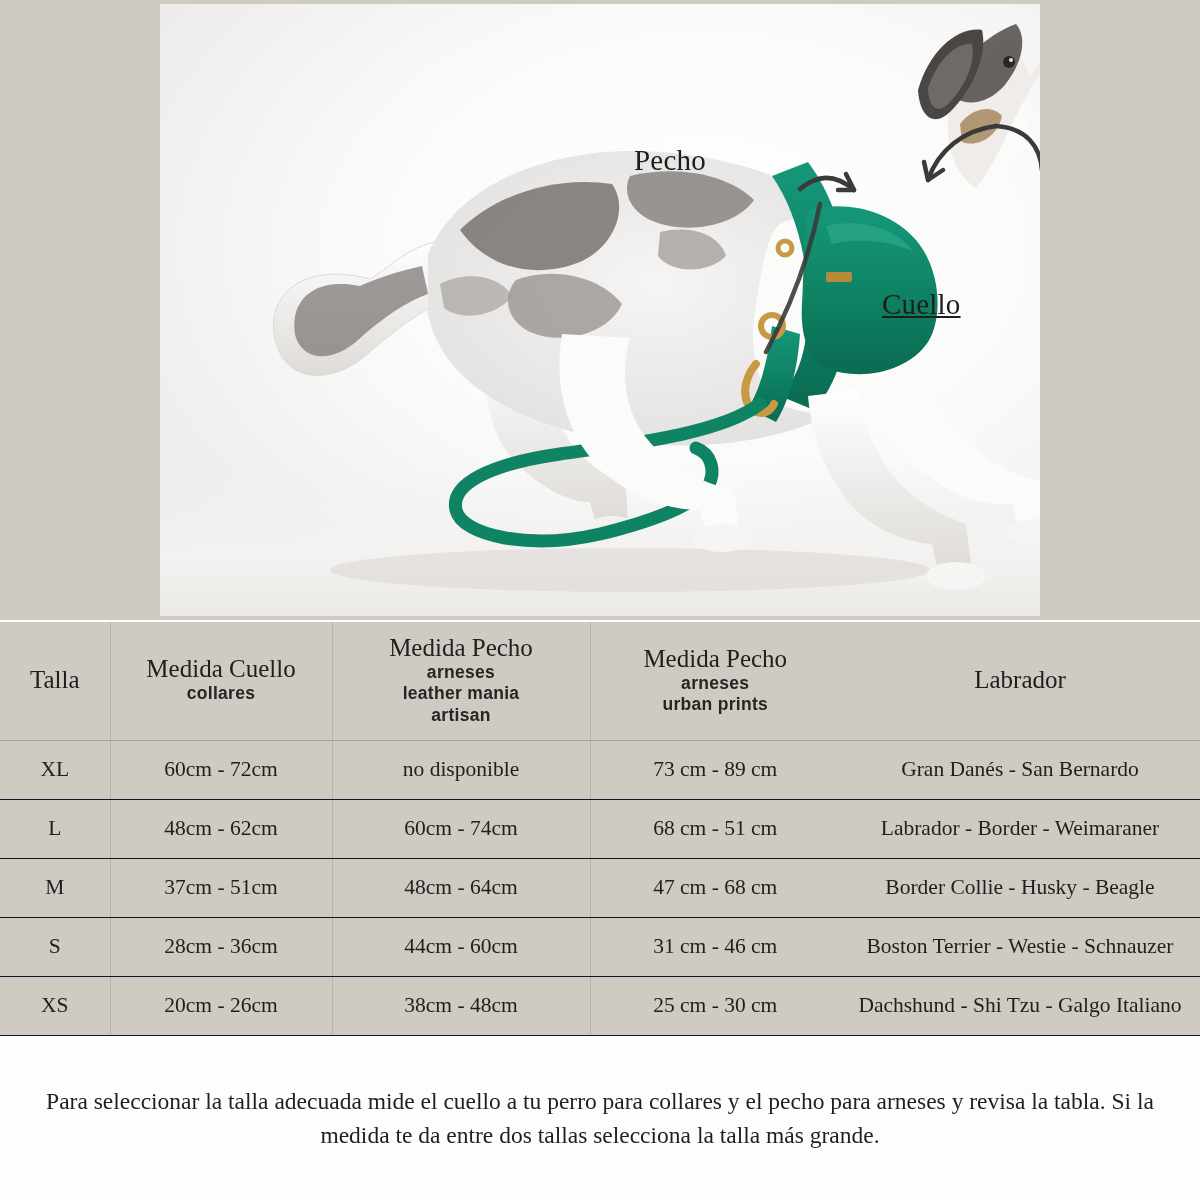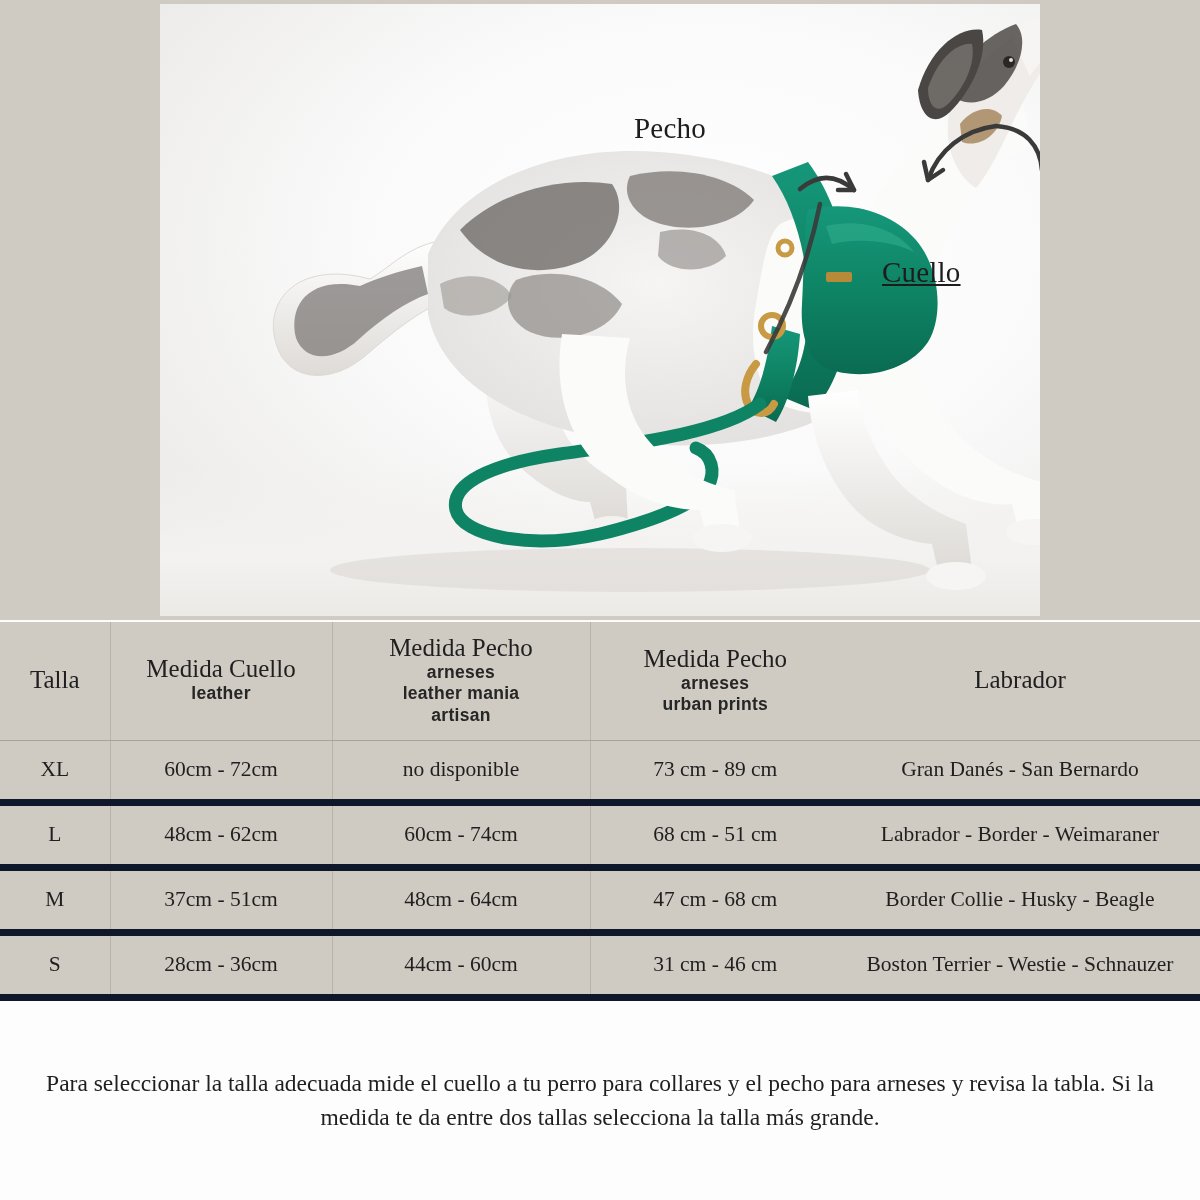--- a/index.html
+++ b/index.html
@@ -61,38 +61,39 @@
     height: 612px;
   }
 
   .label {
     position: absolute;
     font-family: "Liberation Serif", serif;
     font-size: 29px;
     color: #1d1d1d;
     letter-spacing: 0.2px;
     white-space: nowrap;
+    margin-top: 32px;
   }
   .label-pecho { left: 474px; top: 108px; }
   .label-cuello { left: 722px; top: 252px; text-decoration: underline; }
 
   
   .table-wrap {
     flex: 0 0 auto;
     background: #cfcac2;
     padding: 0;
   }
   table.sizes {
     width: 1200px;
     border-collapse: collapse;
     table-layout: fixed;
     background: #cfcac2;
   }
   table.sizes th, table.sizes td {
-    border-bottom: 7px solid #0f172a;
+    border-bottom: 1px solid #0f172a;
     text-align: center;
     color: #1f1f1f;
     font-family: "Liberation Serif", serif;
   }
   table.sizes th {
     border-bottom: 1px solid #a9a29a;
     vertical-align: middle;
     padding: 10px 4px 12px 4px;
     font-weight: normal;
   }
@@ -279,21 +280,21 @@
           <col class="c4">
           <col class="c5">
       </colgroup>
       <thead>
         <tr class="head-row">
           <th>
             <span class="hdr-plain">Talla</span>
           </th>
           <th class="vline">
             <span class="hdr-main">Medida Cuello</span>
-            <span class="hdr-sub">leather</span>
+            <span class="hdr-sub">collares</span>
           </th>
           <th class="vline">
             <span class="hdr-main">Medida Pecho</span>
             <span class="hdr-sub">arneses</span>
             <span class="hdr-sub">leather mania</span>
             <span class="hdr-sub">artisan</span>
           </th>
           <th class="vline">
             <span class="hdr-main">Medida Pecho</span>
             <span class="hdr-sub">arneses</span>
@@ -326,20 +327,27 @@
           <td class="vline">47 cm - 68 cm</td>
           <td class="ref-cell">Border Collie  -  Husky - Beagle</td>
         </tr>
         <tr>
           <td class="size-cell">S</td>
           <td class="vline">28cm - 36cm</td>
           <td class="vline">44cm - 60cm</td>
           <td class="vline">31 cm - 46 cm</td>
           <td class="ref-cell">Boston Terrier  -  Westie  -  Schnauzer</td>
         </tr>
+        <tr>
+          <td class="size-cell">XS</td>
+          <td class="vline">20cm - 26cm</td>
+          <td class="vline">38cm - 48cm</td>
+          <td class="vline">25 cm - 30 cm</td>
+          <td class="ref-cell">Dachshund - Shi Tzu - Galgo Italiano</td>
+        </tr>
       </tbody>
     </table>
   </div>
 
   <div class="note">
     <p>Para seleccionar la talla adecuada mide el cuello a tu perro para collares y el pecho para arneses y revisa la tabla. Si la medida te da entre dos tallas selecciona la talla más grande.</p>
   </div>
 
 </div>
 

